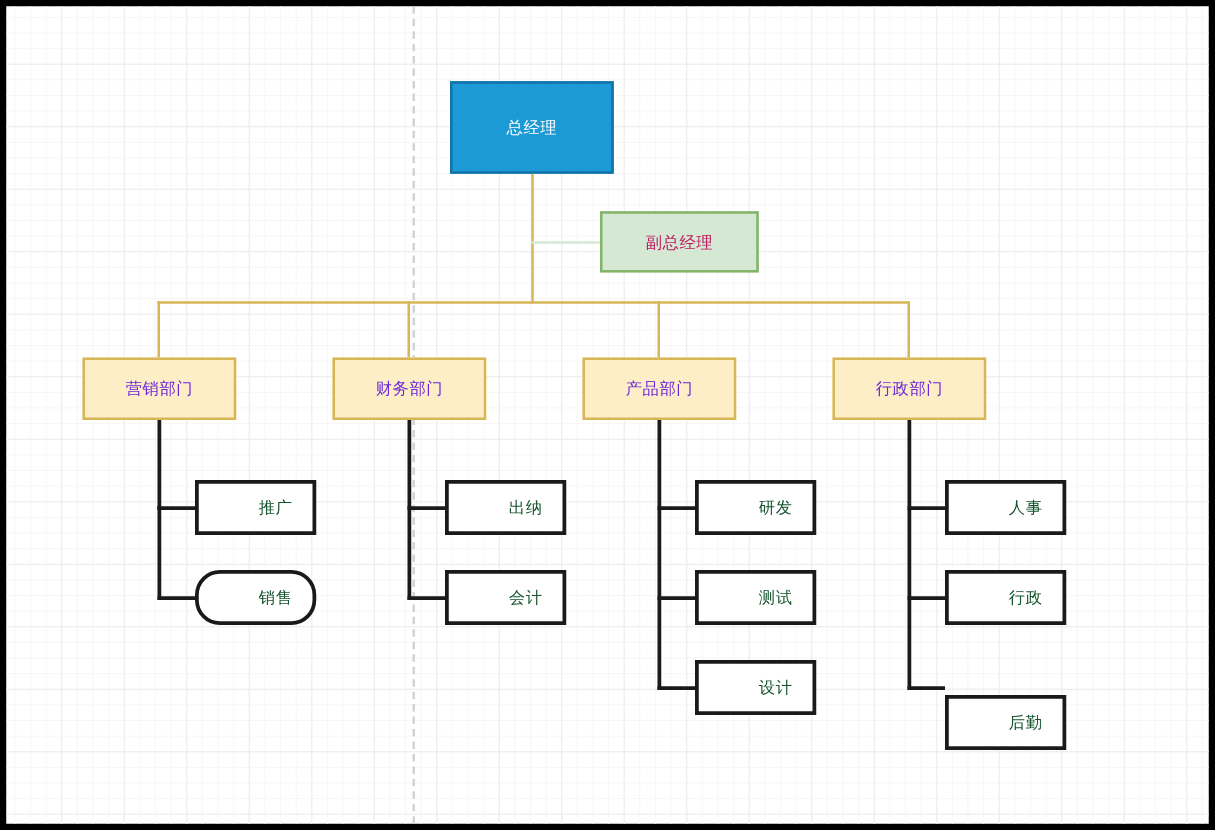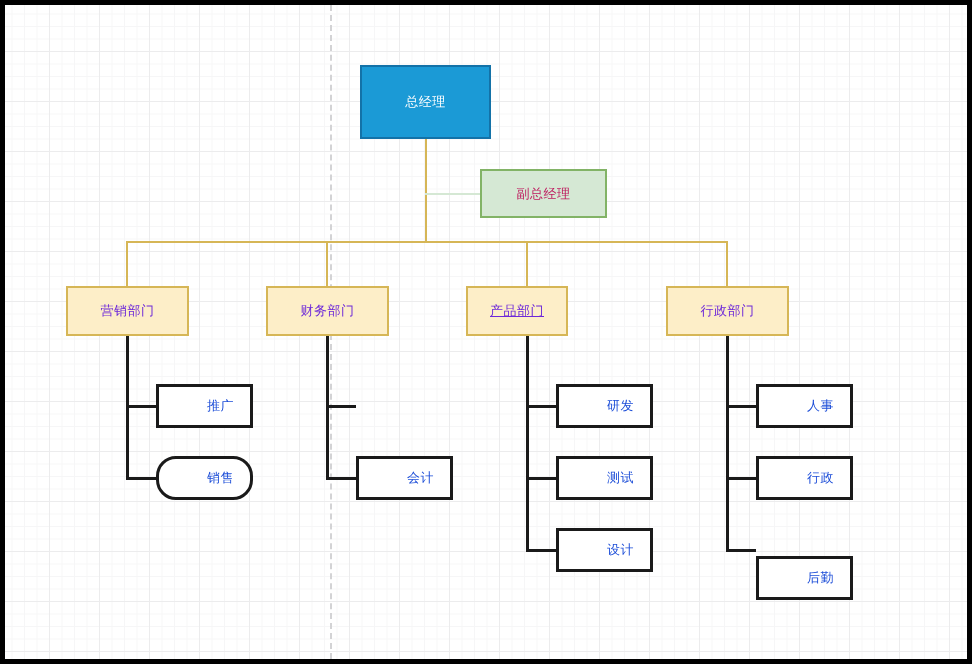--- a/index.html
+++ b/index.html
@@ -96,21 +96,21 @@
 
   .node-dept {
     background: #fdeec8;
     border: 2px solid #d6b656;
     color: #6d28d9;
   }
 
   .node-leaf {
     background: #ffffff;
     border: 3px solid #1a1a1a;
-    color: #1d4ed8;
+    color: #14532d;
     padding-left: 32px;
   }
 </style>
 </head>
 <body>
 
 <div id="app-frame">
   <div id="canvas">
 
     <div class="guide-v" style="left:325px;"></div>
@@ -134,24 +134,25 @@
     <div class="conn-v edge-black" style="left:121px; top:331px; height:72px;"></div>
     <div class="conn-h edge-black" style="left:121px; top:400px; width:30px;"></div>
     <div class="node node-leaf" style="left:151px; top:379px; width:97px; height:44px;">推广</div>
     <div class="conn-h edge-black" style="left:121px; top:472px; width:30px;"></div>
     <div class="node node-leaf" style="left:151px; top:451px; width:97px; height:44px;border-radius:20px;">销售</div>
     <div class="conn-v edge-black" style="left:121px; top:400px; height:75px;"></div>
 
     <div class="node node-dept" style="left:261px; top:281px; width:123px; height:50px;">财务部门</div>
     <div class="conn-v edge-black" style="left:321px; top:331px; height:144px;"></div>
     <div class="conn-h edge-black" style="left:321px; top:400px; width:30px;"></div>
+    <div class="node node-leaf" style="left:351px; top:379px; width:97px; height:44px;">出纳</div>
     <div class="conn-h edge-black" style="left:321px; top:472px; width:30px;"></div>
     <div class="node node-leaf" style="left:351px; top:451px; width:97px; height:44px;">会计</div>
 
-    <div class="node node-dept" style="left:461px; top:281px; width:102px; height:50px;text-decoration:underline;">产品部门</div>
+    <div class="node node-dept" style="left:461px; top:281px; width:123px; height:50px;">产品部门</div>
     <div class="conn-v edge-black" style="left:521px; top:331px; height:216px;"></div>
     <div class="conn-h edge-black" style="left:521px; top:400px; width:30px;"></div>
     <div class="node node-leaf" style="left:551px; top:379px; width:97px; height:44px;">研发</div>
     <div class="conn-h edge-black" style="left:521px; top:472px; width:30px;"></div>
     <div class="node node-leaf" style="left:551px; top:451px; width:97px; height:44px;">测试</div>
     <div class="conn-h edge-black" style="left:521px; top:544px; width:30px;"></div>
     <div class="node node-dept" style="left:661px; top:281px; width:123px; height:50px;">行政部门</div>
 
     <div class="node node-leaf" style="left:551px; top:523px; width:97px; height:44px;">设计</div>
     <div class="conn-v edge-black" style="left:721px; top:331px; height:216px;"></div>

